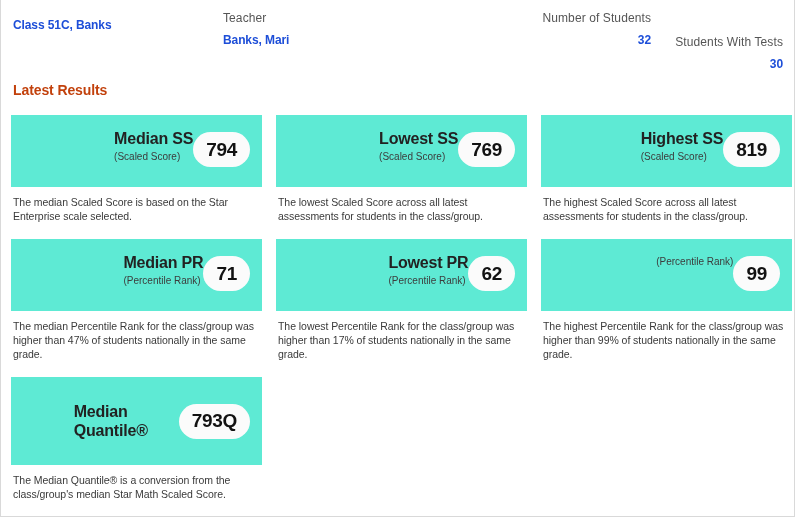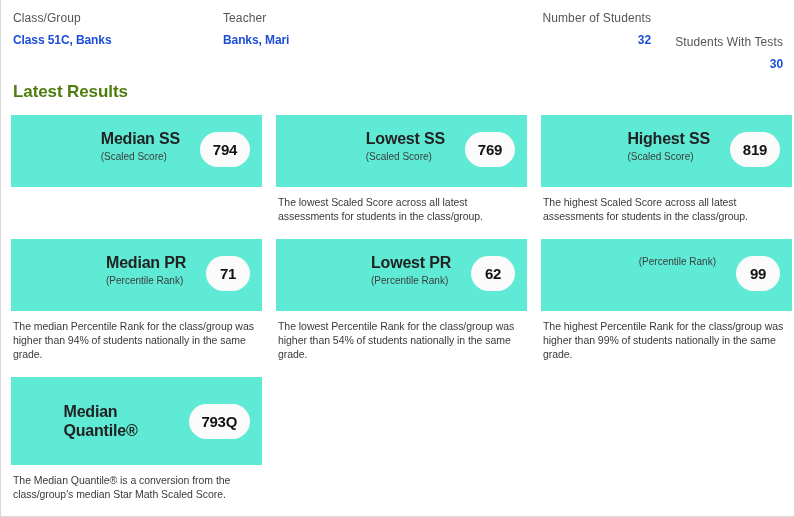--- a/index.html
+++ b/index.html
@@ -54,23 +54,23 @@
     margin-top: 3px;
     white-space: nowrap;
     letter-spacing: -0.1px;
   }
 
   
   .section-title {
     position: absolute;
     top: 82px;
     left: 12px;
-    font-size: 17px;
-    font-weight: bold;
-    color: #4d7c0f;
+    font-size: 14px;
+    font-weight: bold;
+    color: #c2410c;
     letter-spacing: -0.1px;
   }
 
   
   .grid {
     position: absolute;
     top: 115px;
     left: 10px;
     width: 773px;
   }
@@ -113,26 +113,25 @@
   .card-value {
     background: #fbfbfb;
     border-radius: 22px;
     min-width: 44px;
     height: 35px;
     padding: 0 13px;
     margin-top: 4px;
     display: flex;
     align-items: center;
     justify-content: center;
-    font-size: 15px;
+    font-size: 19px;
     font-weight: bold;
     color: #121212;
     letter-spacing: -0.3px;
     box-sizing: border-box;
-    margin-left: 20px;
   }
   .card-desc {
     font-size: 10.5px;
     color: #3a3a3a;
     line-height: 14px;
     padding: 8px 2px 0 2px;
     letter-spacing: -0.05px;
   }
   .card-head.tall {
     height: 88px;
@@ -142,21 +141,20 @@
   .card-head.tall .card-titles { padding-top: 0; }
   .card-head.tall .card-value { margin-top: 0; }
 </style>
 </head>
 <body>
 
 <div class="page">
 
   <div class="header">
     <div class="hdr-col c1">
-      <div class="hdr-label">Class/Group</div>
       <div class="hdr-value">Class 51C, Banks</div>
     </div>
     <div class="hdr-col c2">
       <div class="hdr-label">Teacher</div>
       <div class="hdr-value">Banks, Mari</div>
     </div>
     <div class="hdr-col c3">
       <div class="hdr-label">Number of Students</div>
       <div class="hdr-value">32</div>
     </div>
@@ -173,20 +171,21 @@
     <div class="row">
 
       <div class="card">
         <div class="card-head">
           <div class="card-titles">
             <div class="card-title">Median SS</div>
             <div class="card-sub">(Scaled Score)</div>
           </div>
           <div class="card-value">794</div>
         </div>
+        <div class="card-desc">The median Scaled Score is based on the Star Enterprise scale selected.</div>
       </div>
 
       <div class="card">
         <div class="card-head">
           <div class="card-titles">
             <div class="card-title">Lowest SS</div>
             <div class="card-sub">(Scaled Score)</div>
           </div>
           <div class="card-value">769</div>
         </div>
@@ -209,32 +208,32 @@
     <div class="row">
 
       <div class="card">
         <div class="card-head">
           <div class="card-titles">
             <div class="card-title">Median PR</div>
             <div class="card-sub">(Percentile Rank)</div>
           </div>
           <div class="card-value">71</div>
         </div>
-        <div class="card-desc">The median Percentile Rank for the class/group was higher than 94% of students nationally in the same grade.</div>
+        <div class="card-desc">The median Percentile Rank for the class/group was higher than 47% of students nationally in the same grade.</div>
       </div>
 
       <div class="card">
         <div class="card-head">
           <div class="card-titles">
             <div class="card-title">Lowest PR</div>
             <div class="card-sub">(Percentile Rank)</div>
           </div>
           <div class="card-value">62</div>
         </div>
-        <div class="card-desc">The lowest Percentile Rank for the class/group was higher than 54% of students nationally in the same grade.</div>
+        <div class="card-desc">The lowest Percentile Rank for the class/group was higher than 17% of students nationally in the same grade.</div>
       </div>
 
       <div class="card">
         <div class="card-head">
           <div class="card-titles">
             <div class="card-sub">(Percentile Rank)</div>
           </div>
           <div class="card-value">99</div>
         </div>
         <div class="card-desc">The highest Percentile Rank for the class/group was higher than 99% of students nationally in the same grade.</div>

